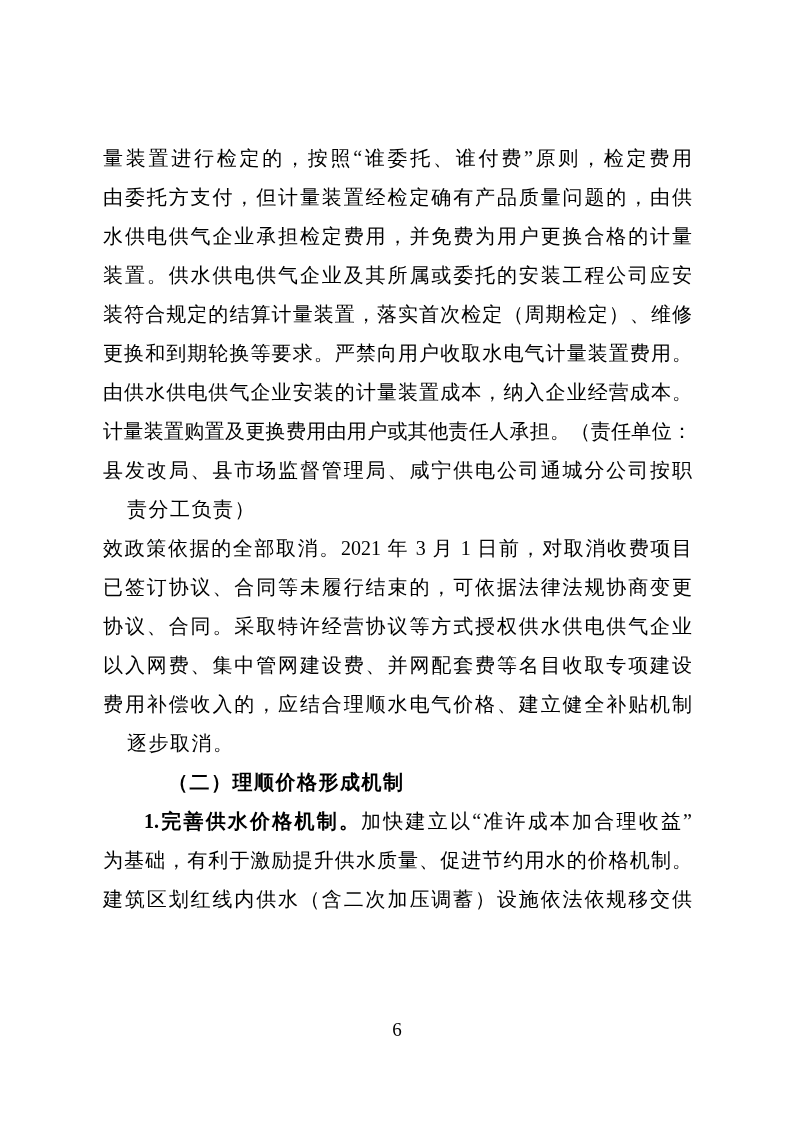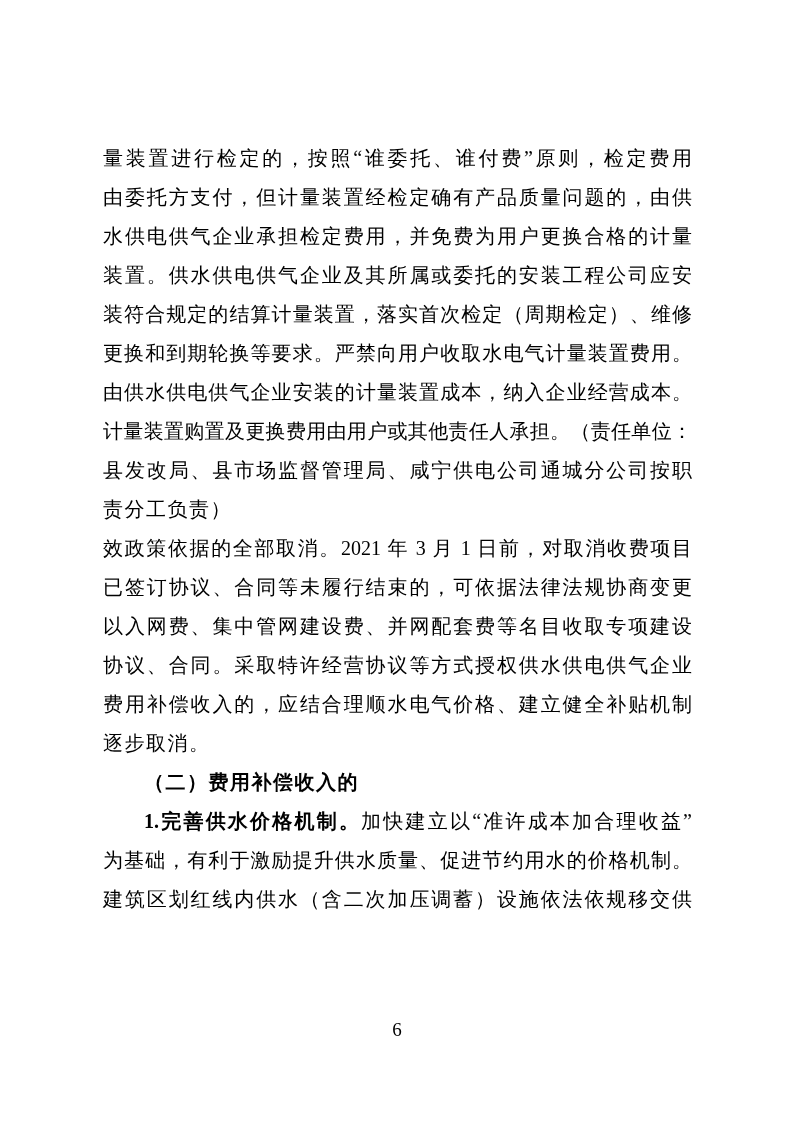--- a/index.html
+++ b/index.html
@@ -30,20 +30,21 @@
     font-size: 20px;
     letter-spacing: 0px;
     text-align: justify;
     text-align-last: justify;
     white-space: nowrap;
   }
   .line.no-justify {
     text-align: left;
     text-align-last: left;
     letter-spacing: 1.5px;
+    margin-left: 24px;
   }
   .line.indent {
     padding-left: 41px;
   }
   .line .bold, .line.bold {
     font-weight: bold;
   }
   .page-number {
     position: absolute;
     top: 1016px;
@@ -65,23 +66,23 @@
       <div class="line">水供电供气企业承担检定费用，并免费为用户更换合格的计量</div>
       <div class="line">装置。供水供电供气企业及其所属或委托的安装工程公司应安</div>
       <div class="line">装符合规定的结算计量装置，落实首次检定（周期检定）、维修</div>
       <div class="line">更换和到期轮换等要求。严禁向用户收取水电气计量装置费用。</div>
       <div class="line">由供水供电供气企业安装的计量装置成本，纳入企业经营成本。</div>
       <div class="line">计量装置购置及更换费用由用户或其他责任人承担。（责任单位：</div>
       <div class="line">县发改局、县市场监督管理局、咸宁供电公司通城分公司按职</div>
       <div class="line no-justify">责分工负责）</div>
       <div class="line">效政策依据的全部取消。2021 年 3 月 1 日前，对取消收费项目</div>
       <div class="line">已签订协议、合同等未履行结束的，可依据法律法规协商变更</div>
+      <div class="line">协议、合同。采取特许经营协议等方式授权供水供电供气企业</div>
       <div class="line">以入网费、集中管网建设费、并网配套费等名目收取专项建设</div>
-      <div class="line">协议、合同。采取特许经营协议等方式授权供水供电供气企业</div>
       <div class="line">费用补偿收入的，应结合理顺水电气价格、建立健全补贴机制</div>
       <div class="line no-justify">逐步取消。</div>
-      <div class="line indent bold no-justify">（二）费用补偿收入的</div>
+      <div class="line indent bold no-justify">（二）理顺价格形成机制</div>
       <div class="line indent"><span class="bold">1.完善供水价格机制。</span>加快建立以“准许成本加合理收益”</div>
       <div class="line">为基础，有利于激励提升供水质量、促进节约用水的价格机制。</div>
       <div class="line">建筑区划红线内供水（含二次加压调蓄）设施依法依规移交供</div>
     </div>
   <div class="page-number">6</div>
 </div>
 
 </body></html>

